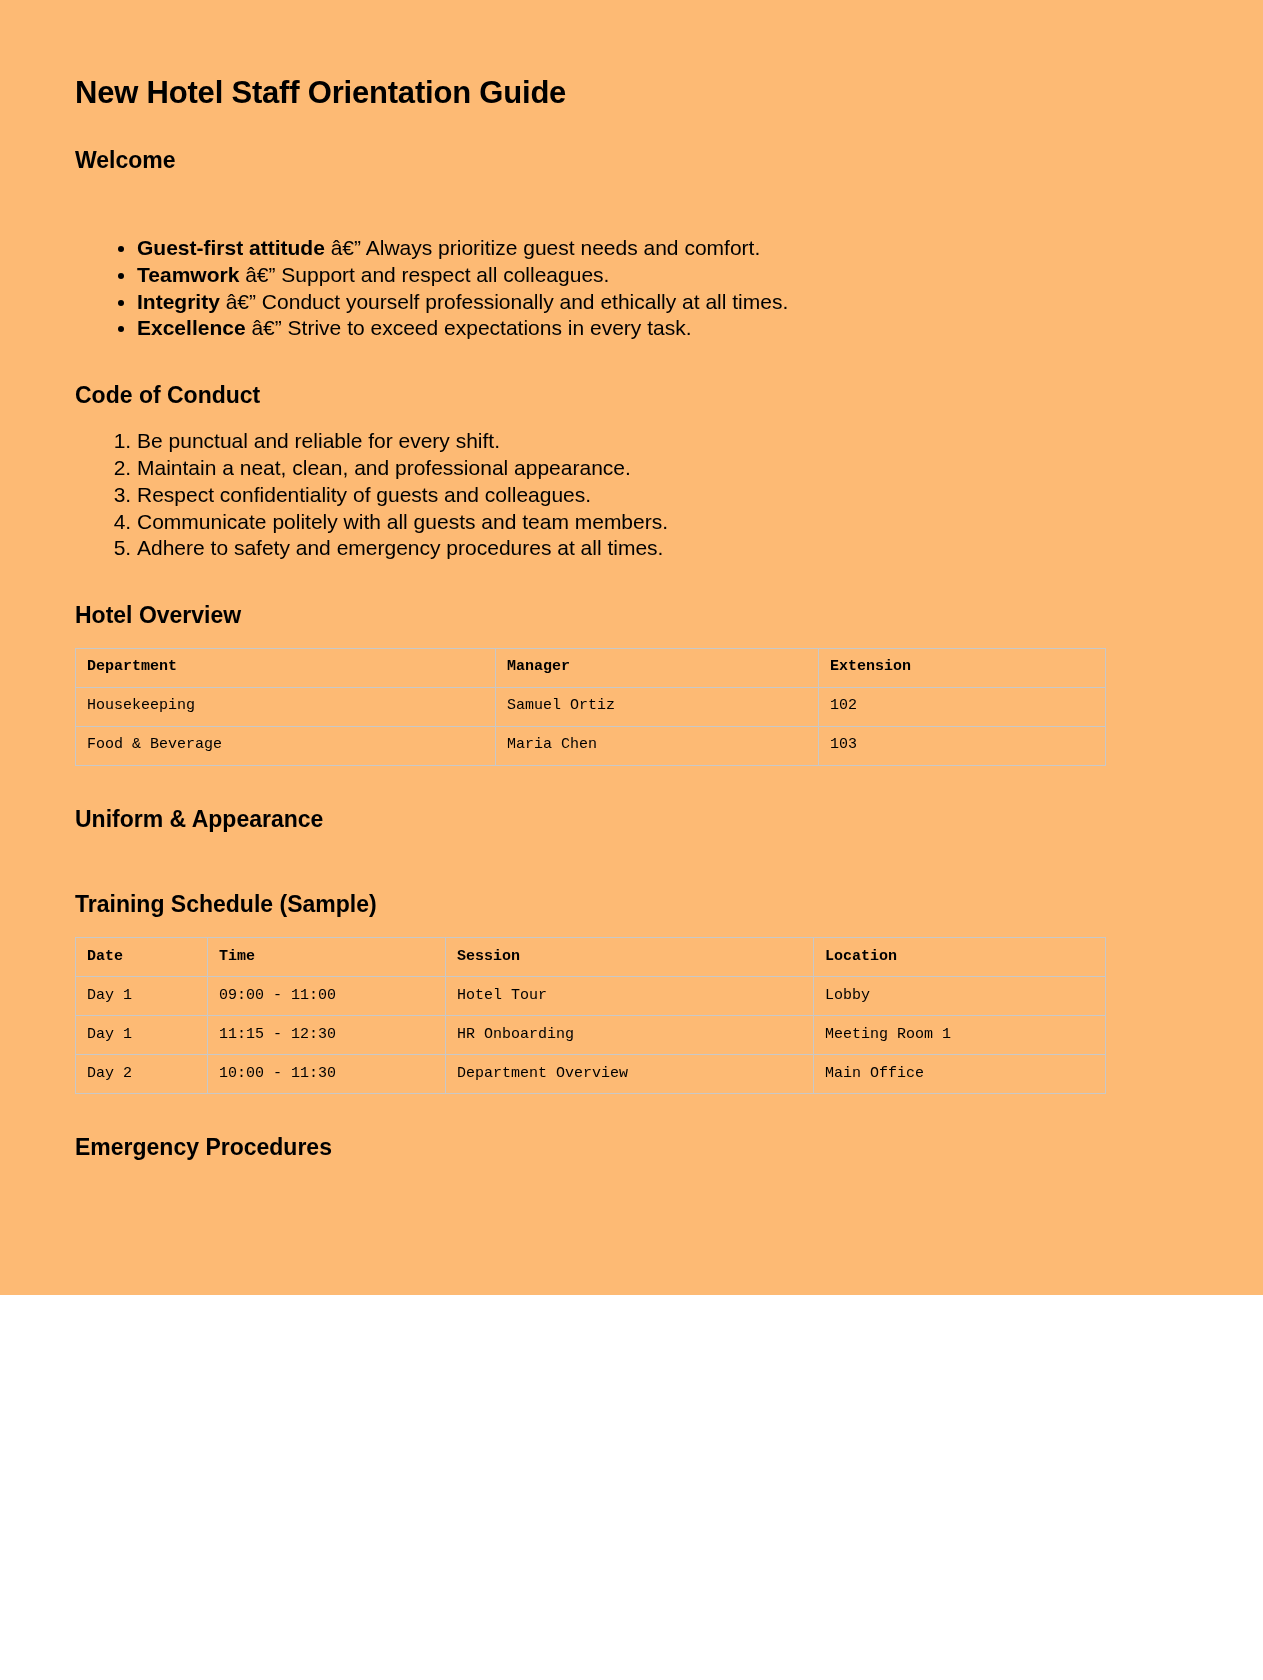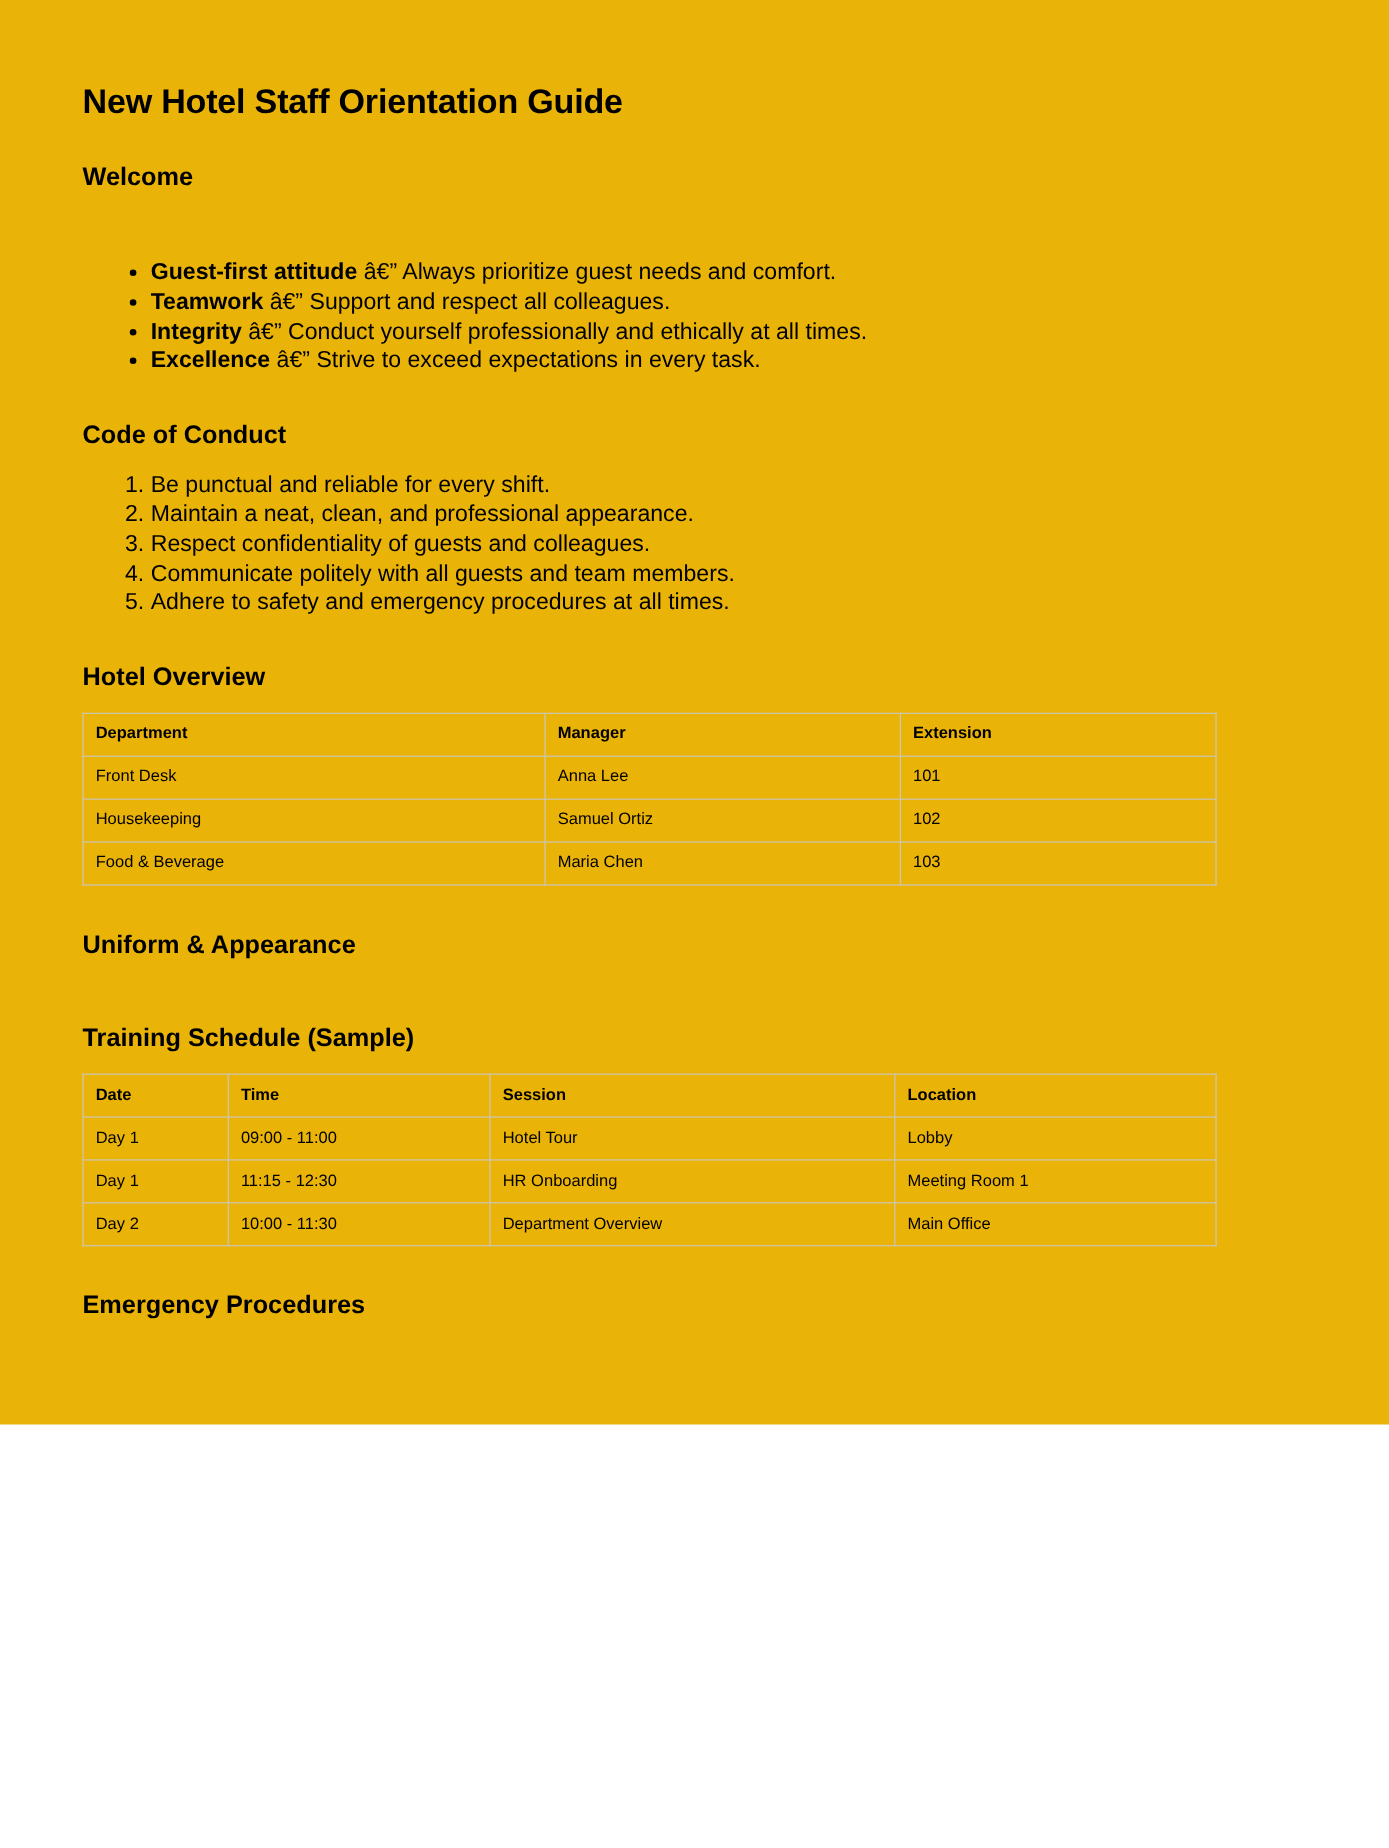--- a/index.html
+++ b/index.html
@@ -16,21 +16,21 @@
   }
 
   
   .page {
     position: absolute;
     left: 0;
     top: 0;
     width: 1263px;
     height: 1295px;
     overflow: hidden;
-    background: #eab308;
+    background: #fdba74;
   }
   .page-inner {
     padding: 74px 158px 0 75px;
     box-sizing: border-box;
   }
 
   h1.doc-title {
     font-size: 31px;
     font-weight: bold;
     line-height: 1.2;
@@ -74,20 +74,21 @@
   }
   table.doc-table th,
   table.doc-table td {
     border: 1px solid #c8c8c8;
     text-align: left;
     padding: 9px 11px;
     line-height: 1.25;
     vertical-align: middle;
     overflow: hidden;
     white-space: nowrap;
+    font-family: Liberation Mono, monospace;
   }
   table.doc-table th {
     font-weight: bold;
     height: 20px;
   }
   table.doc-table td {
     height: 20px;
   }
 
   
@@ -142,25 +143,20 @@
         </colgroup>
       <thead>
         <tr>
           <th>Department</th>
           <th>Manager</th>
           <th>Extension</th>
         </tr>
       </thead>
       <tbody>
         <tr>
-          <td>Front Desk</td>
-          <td>Anna Lee</td>
-          <td>101</td>
-        </tr>
-        <tr>
           <td>Housekeeping</td>
           <td>Samuel Ortiz</td>
           <td>102</td>
         </tr>
         <tr>
           <td>Food &amp; Beverage</td>
           <td>Maria Chen</td>
           <td>103</td>
         </tr>
       </tbody>

